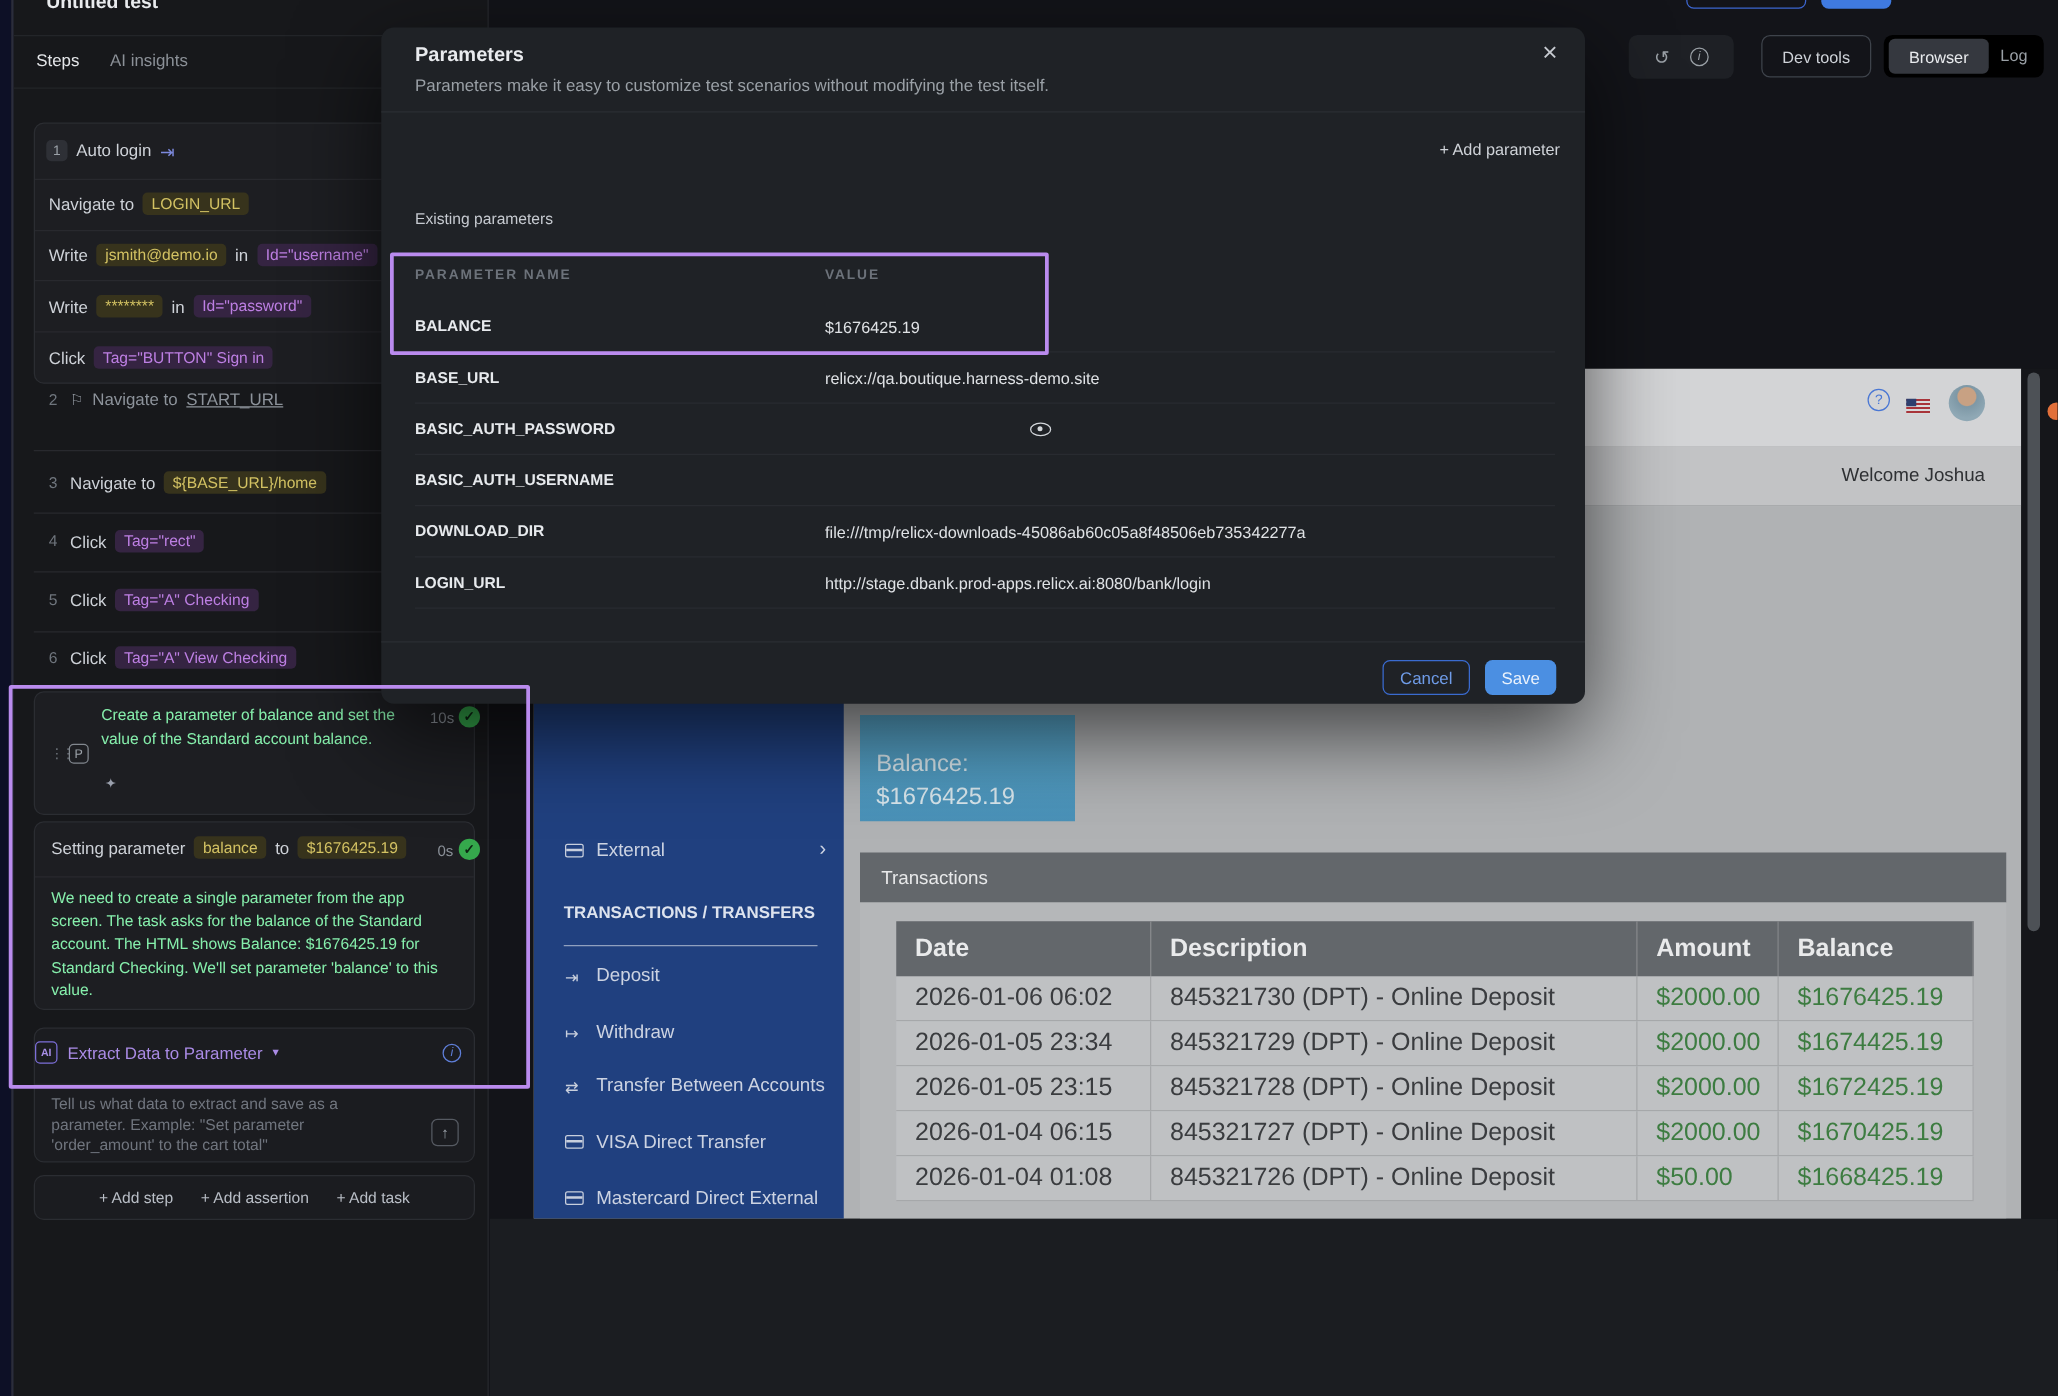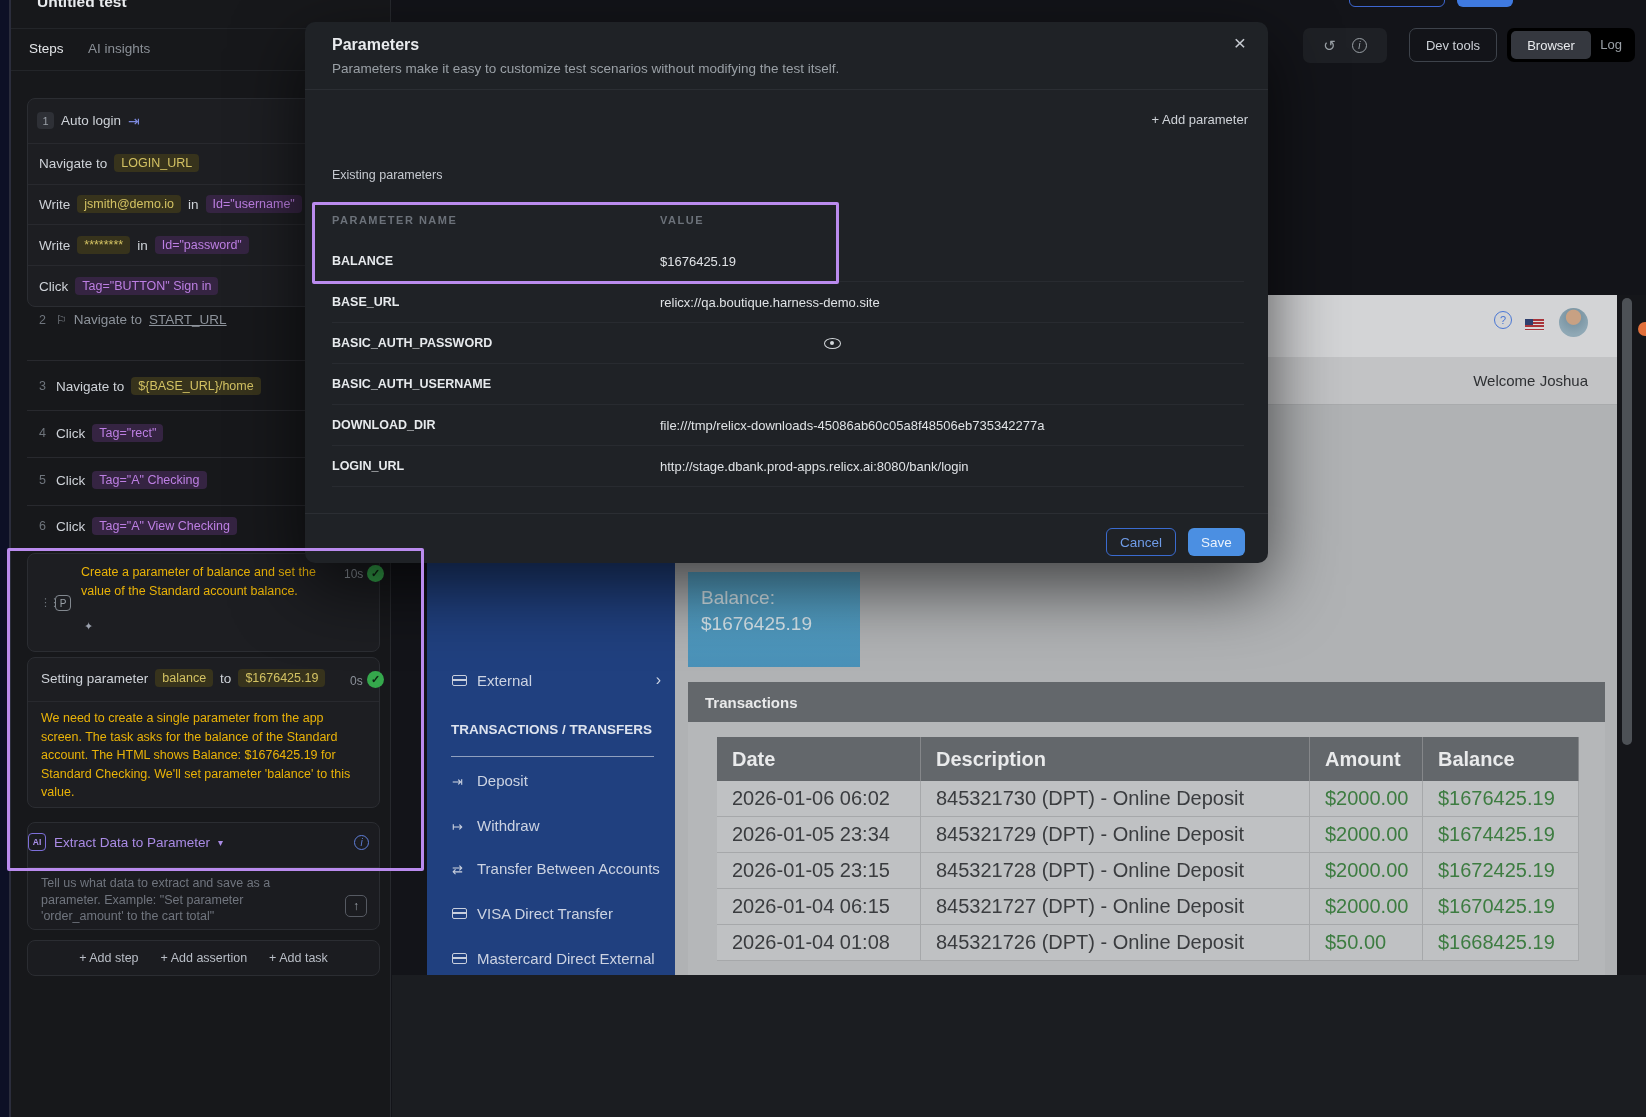--- a/index.html
+++ b/index.html
@@ -17,21 +17,21 @@
   .card{background:#1d1e22;border:1px solid #2b2d32;border-radius:8px}
   .cdiv{height:1px;background:#28292e;left:0;right:0}
   .srow{display:flex;align-items:center;gap:7px;font-size:13.5px;color:#ced2d8;white-space:nowrap}
   .num{color:#6f757d;font-size:12.5px;width:10px}
   .numbox{width:17px;height:17px;border-radius:4px;background:#2e3036;color:#9ba1a8;
           font-size:11px;display:flex;align-items:center;justify-content:center}
   .yb{background:#37331c;color:#d3c263;font-size:12.5px;padding:2px 7px;border-radius:4px}
   .pbg{background:#352442;color:#bd7fe3;font-size:12.5px;padding:2px 7px;border-radius:4px}
   .gray{color:#8d939b}
   .u{text-decoration:underline}
-  .body-txt{font-size:12.5px;line-height:19px;color:#eab308}
+  .body-txt{font-size:12.5px;line-height:19px;color:#86efac}
   .dur{font-size:12px;color:#8b9199}
   .chk{width:17px;height:17px;border-radius:50%;background:#35a84c;color:#0d2413;font-size:11px;
        display:flex;align-items:center;justify-content:center;font-weight:bold}
   .pbadge{width:16px;height:16px;border:1.3px solid #82888f;border-radius:4px;color:#9ba1a8;
           font-size:10px;display:flex;align-items:center;justify-content:center}
   .handle{color:#6f757d;font-size:11px;letter-spacing:-2px}
   .aibox{width:18px;height:18px;border:1.5px solid #7d6fd9;border-radius:4px;color:#a98fe8;
          font-size:8.5px;font-weight:bold;display:flex;align-items:center;justify-content:center}
   .extr-label{color:#aa8be5;font-size:13.5px}
   .info-ic{width:15px;height:15px;border:1.2px solid #5f7fd9;border-radius:50%;color:#5f7fd9;
@@ -64,24 +64,24 @@
           background:radial-gradient(circle at 50% 32%,#c8a183 29%,#7e98a6 33%,#8fa8b5 70%)}
   .welc{left:0;top:62px;right:0;height:48px;background:#c2c3c5;border-bottom:1px solid #a9abad;
         color:#2e3033;font-size:15px;display:flex;align-items:center;justify-content:flex-end;padding-right:29px}
   .bsb{left:0;top:110px;width:248px;height:570px;background:#20407f;color:#ccd3e2}
   .bsb-row{display:flex;align-items:flex-end;font-size:15px}
   .bsb-ic{width:25px;color:#c8cfdd;font-size:13px}
   .card-ic{width:15px;height:11px;border:1.5px solid #c8cfdd;border-radius:2px;
            background:linear-gradient(#c8cfdd 0 0) no-repeat 0 2.5px/100% 2px}
   .sect{font-size:13.5px;font-weight:bold;color:#dde3ee}
   .sdiv{height:1px;background:rgba(255,255,255,.5)}
-  .balbox{left:261px;top:277px;width:172px;height:95px;background:linear-gradient(#58a7cb,#4a91b8);
-          color:#d8e6ec;font-size:19px;padding:13px 0 0 13px;line-height:26px}
+  .balbox{left:261px;top:277px;width:172px;height:85px;background:linear-gradient(#58a7cb,#4a91b8);
+          color:#d8e6ec;font-size:19px;padding:27px 0 0 13px;line-height:26px}
   .trbar{left:261px;top:387px;width:917px;height:40px;background:#63676b;color:#e8e9ea;
-         font-size:15px;font-weight:bold;display:flex;align-items:center;padding-left:17px}
+         font-size:15px;font-weight:normal;display:flex;align-items:center;padding-left:17px}
   .trbody{left:261px;top:427px;width:917px;height:253px;background:#b5b7b9}
   .ttable{left:290px;top:442px;width:862px;font-size:20px}
   .thr{display:flex;height:44px}
   .thc{background:#63676b;color:#e9eaeb;font-weight:bold;display:flex;align-items:center;
        padding-left:15px;border-right:1px solid #85878a}
   .tdr{display:flex;height:36px;background:#bfc1c3;border-bottom:1px solid #a6a8aa}
   .tdc{display:flex;align-items:center;padding-left:15px;border-right:1px solid #a6a8aa;color:#3a3c3f}
   .green{color:#3d7c41}
   .c0{width:204px}.c1{width:389px}.c2{width:113px}.c3{width:156px}
   .sbar{left:1617px;top:295px;width:29px;height:680px;background:#15161a}

